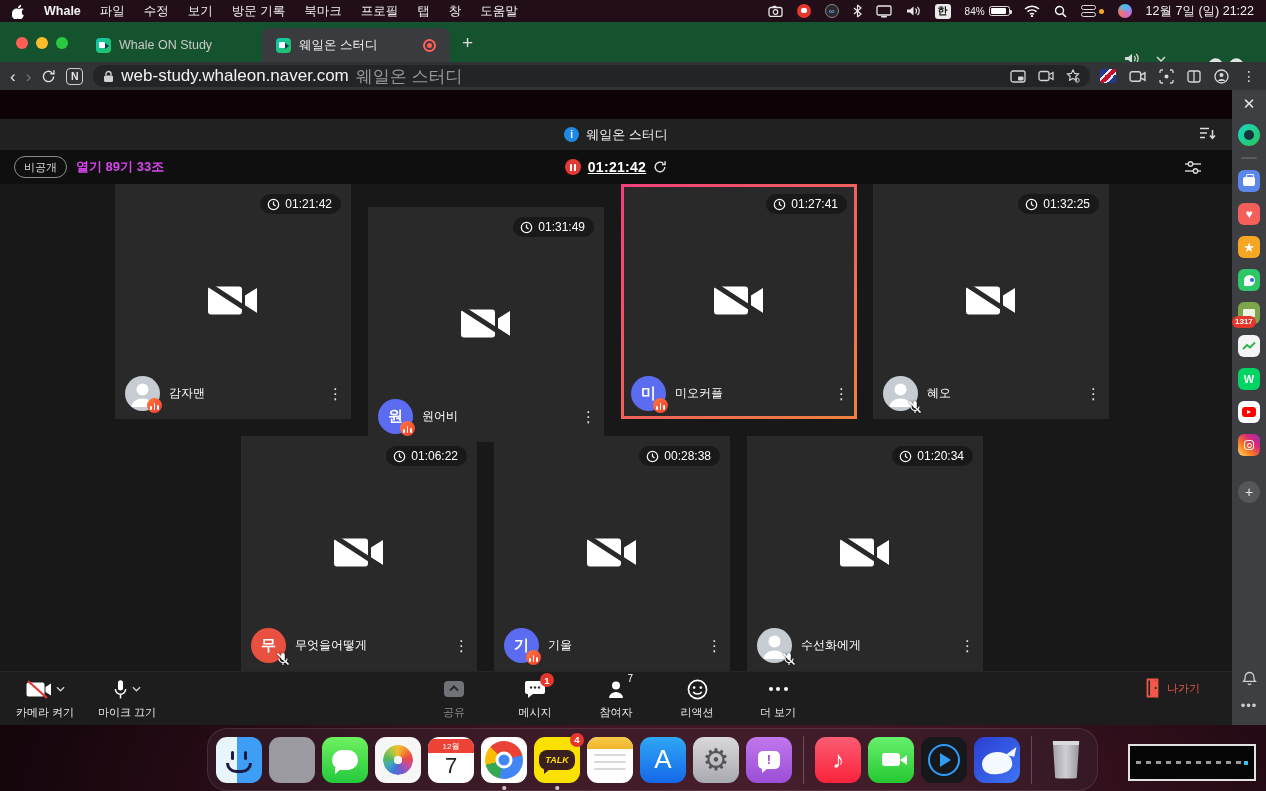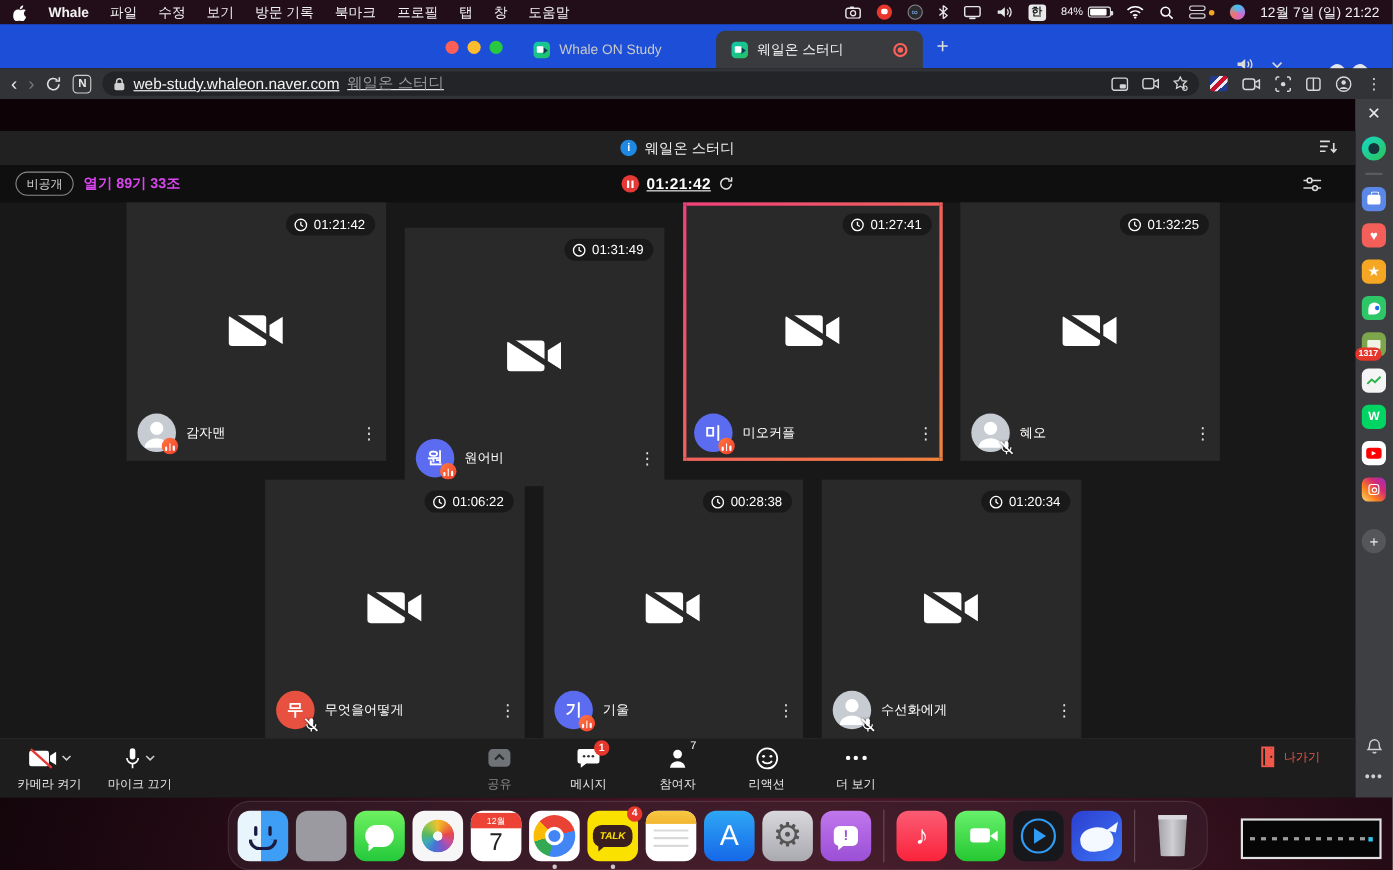--- a/index.html
+++ b/index.html
@@ -30,42 +30,42 @@
   .kakao-status:after { content:""; position:absolute; left:4px; top:4px; width:6px; height:5px; background:#fff; border-radius:2px; }
   .siri-orb { width:14px; height:14px; border-radius:50%; background:conic-gradient(#39c5f3,#c96dd8,#f3716d,#39c5f3); }
   .ccirc { width:14px; height:14px; border-radius:50%; background:#2a2a2e; border:1px solid #888; color:#7fb4f5; font-size:8px; display:flex; align-items:center; justify-content:center; }
   .ctl-center { display:flex; align-items:center; gap:3px; }
   .ctl-center .pills { display:flex; flex-direction:column; gap:2px; }
   .ctl-center .pills i { width:15px; height:5px; border:1px solid #ddd; border-radius:3px; display:block; }
   .ctl-center .odot { width:5px; height:5px; border-radius:50%; background:#f5a623; }
   .mtime { font-size:12.5px; }
 
   
-  .tabbar { position:absolute; left:0; top:22px; width:1266px; height:40px; background:#1d4ed8; display:flex; align-items:flex-end;justify-content:center; }
+  .tabbar { position:absolute; left:0; top:22px; width:1266px; height:40px; background:#14532d; display:flex; align-items:flex-end; }
   .lights { display:flex; gap:8px; padding:0 14px 13px 16px; }
   .lights i { width:12px; height:12px; border-radius:50%; display:block; }
   .l-red{background:#ff5f57;} .l-yel{background:#febc2e;} .l-grn{background:#28c840;}
   .tab { height:34px; display:flex; align-items:center; gap:8px; padding:0 14px; font-size:12.5px; color:#c9c9c9; min-width:180px; }
   .tab.active { background:#3a3b3e; border-radius:8px 8px 0 0; color:#f1f1f1; min-width:188px; }
   .favicon { width:15px; height:15px; border-radius:4px; background:linear-gradient(135deg,#12c7b2,#23c15f); position:relative; flex:0 0 auto; }
   .favicon:after { content:""; position:absolute; left:3px; top:4.5px; width:6px; height:6px; background:#fff; border-radius:1px; }
   .favicon:before { content:""; position:absolute; right:2px; top:5px; border-left:4px solid #0d3a56; border-top:3px solid transparent; border-bottom:3px solid transparent; }
   .rec-dot { width:13px; height:13px; border:2px solid #ff6059; border-radius:50%; position:relative; margin-left:auto; }
   .rec-dot:after { content:""; position:absolute; inset:2px; background:#ff6059; border-radius:50%; }
   .newtab { color:#ddd; font-size:19px; padding:0 14px 8px 12px; }
   .tab-audio { position:absolute; right:100px; top:30px; display:flex; gap:16px; align-items:center; color:#d9d9d9; }
   .tail { position:absolute; right:14px; top:24px; width:52px; height:34px; opacity:.92; }
 
   .addrbar { position:absolute; left:0; top:62px; width:1266px; height:28px; background:#323337;
     display:flex; align-items:center; padding:0 10px; gap:10px; }
   .navbtn { font-size:17px; color:#e6e6e6; line-height:1; }
   .navbtn.disabled { color:#77787c; }
   .nbox { width:17px; height:17px; border:1.6px solid #cfcfcf; border-radius:4px; color:#e8e8e8; font-size:10.5px; font-weight:700;
     display:flex; align-items:center; justify-content:center; }
-  .urlpill { flex:1; height:22px; background:#232427; border-radius:12px; display:flex; align-items:center; padding:0 10px; gap:7px; font-size:14px;text-decoration:underline; }
+  .urlpill { flex:1; height:22px; background:#232427; border-radius:12px; display:flex; align-items:center; padding:0 10px; gap:7px; font-size:17px; }
   .urlpill .host { color:#f2f2f2; }
   .urlpill .utitle { color:#97989c; }
   .urlpill .uicons { margin-left:auto; display:flex; gap:12px; align-items:center; color:#d5d5d5; }
   .extflag { width:16px; height:14px; border-radius:2px;
     background:linear-gradient(135deg,#23388f 0 30%,#e8ebf0 30% 40%,#c8102e 40% 60%,#e8ebf0 60% 70%,#23388f 70% 100%); }
   .addr-right { display:flex; gap:13px; align-items:center; color:#d8d8d8; }
 
   .bookbar { position:absolute; left:0; top:90px; width:1232px; height:29px; background:#3a3b3e;
     display:flex; align-items:center; padding:0 12px; font-size:12.5px; color:#ececec; gap:6px; }
   .bookbar a { color:#6f9bff; text-decoration:underline; }

